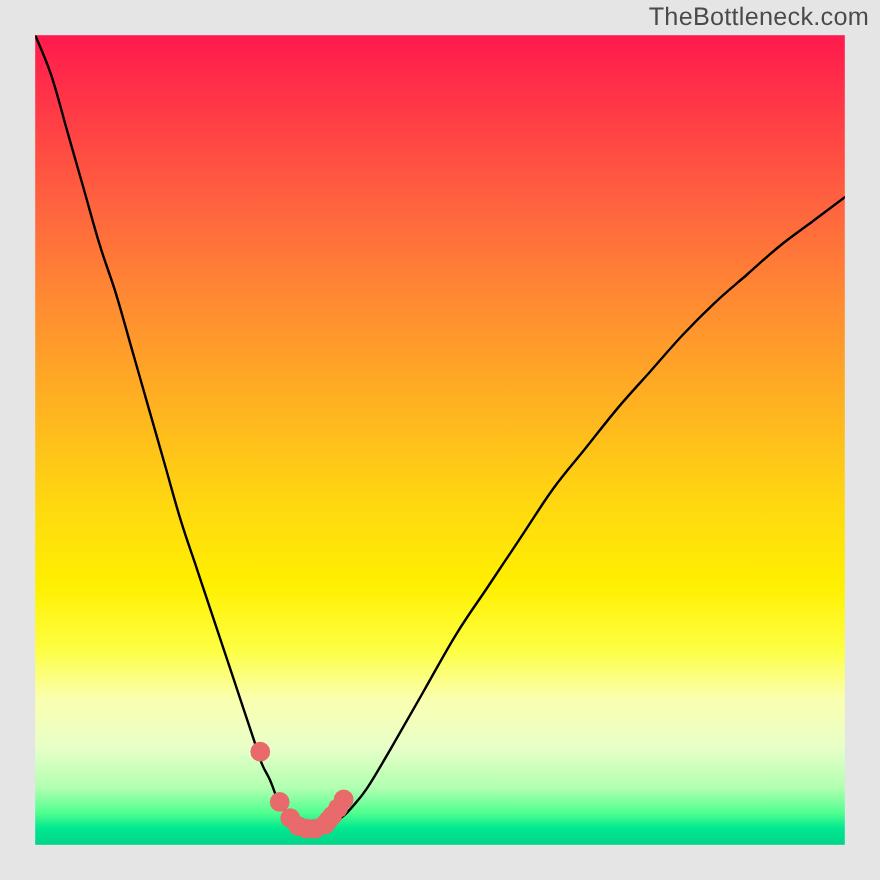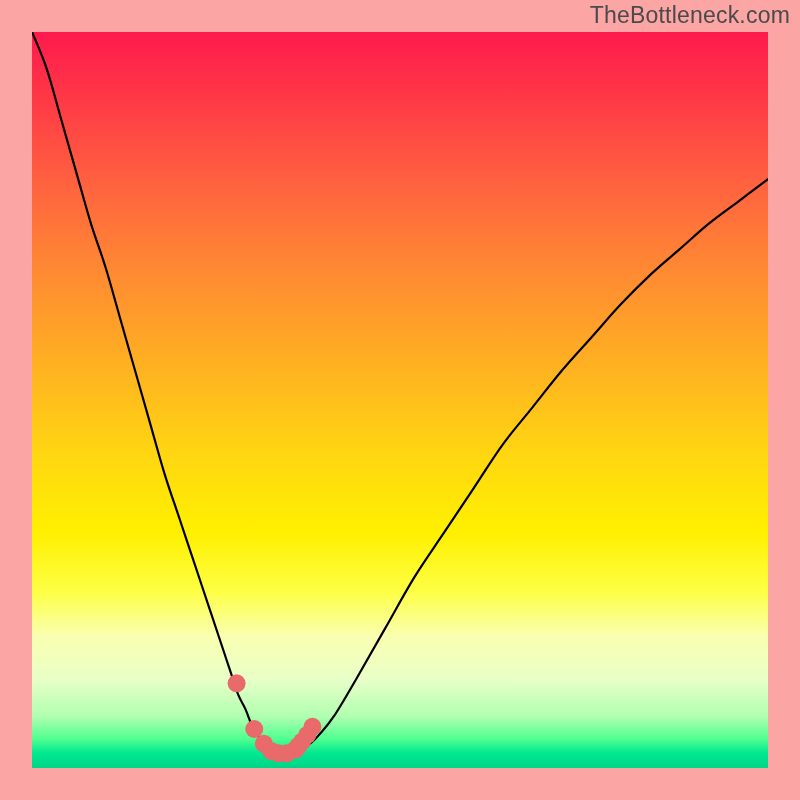--- a/index.html
+++ b/index.html
@@ -9,21 +9,21 @@
     height: 800px;
     background: #000;
     overflow: hidden;
   }
   .frame {
     position: absolute;
     left: 0;
     top: 0;
     width: 800px;
     height: 800px;
-    background: #fca5a5;
+    background: #e5e5e5;
     text-align: center;
   }
   .plot {
     position: absolute;
     left: 32px;
     top: 32px;
     width: 736px;
     height: 736px;
     background: linear-gradient(to bottom,
       #ff1a4d 0%,

